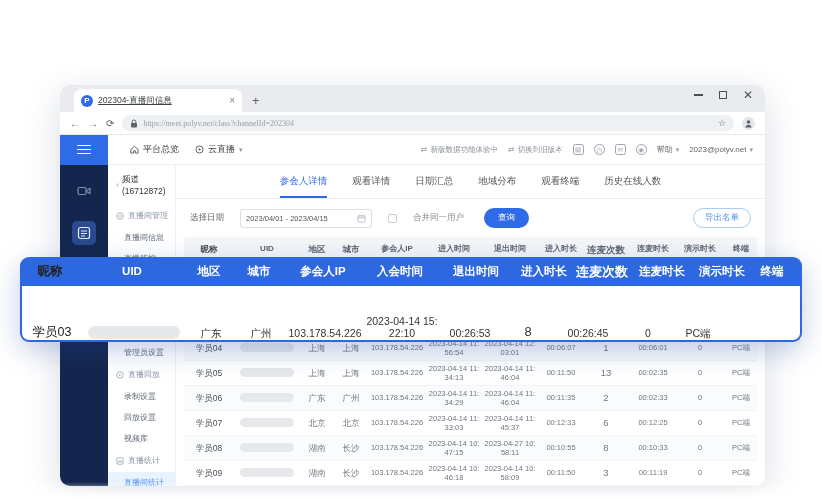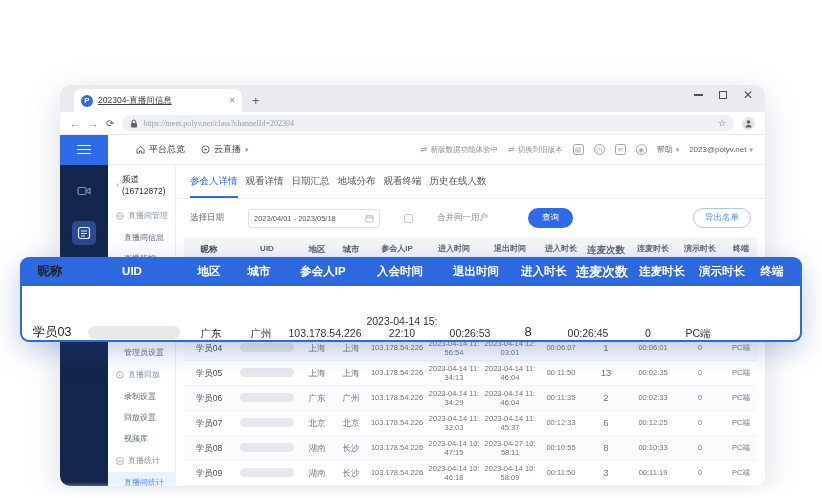--- a/index.html
+++ b/index.html
@@ -33,21 +33,21 @@
   .star { font-size:9px; color:#5f6368; }
   .avatar { width:13px; height:13px; border-radius:50%; background:#e2e5e9; display:flex;
             align-items:center; justify-content:center; }
 
   
   .app { height:calc(100% - 50px); display:flex; flex-direction:column; }
   .topbar { height:30px; background:#fff; border-bottom:1px solid #eef0f2; display:flex; align-items:center; }
   .hamburger { width:48px; height:30px; background:#2f6be6; display:flex; flex-direction:column;
                justify-content:center; align-items:center; gap:2.5px; flex:0 0 auto; }
   .hamburger span { width:14px; height:1.6px; background:#fff; border-radius:1px; }
-  .topnav-left { display:flex; align-items:flex-end; gap:16px; padding-left:28px; }
+  .topnav-left { display:flex; align-items:flex-end; gap:16px; padding-left:22px; }
   .topitem { display:flex; align-items:center; gap:4px; font-size:9px; color:#444; }
   .caret { font-size:7px; color:#999; }
   .topnav-right { margin-left:auto; display:flex; align-items:center; gap:10px; padding-right:12px; }
   .minibadge { display:flex; align-items:center; gap:3px; font-size:7.5px; color:#8a9099; }
   .swapglyph { font-size:8px; color:#9aa3ad; }
   .sqicon { width:11px; height:11px; border:1px solid #9aa3ad; border-radius:2.5px; display:flex;
             align-items:center; justify-content:center; font-size:6.5px; color:#9aa3ad; }
   .cicon  { width:11px; height:11px; border:1px solid #9aa3ad; border-radius:50%; display:flex;
             align-items:center; justify-content:center; font-size:6.5px; color:#9aa3ad; }
   .acct { font-size:8px; color:#666; }
@@ -66,33 +66,33 @@
   .side-back { display:flex; align-items:center; gap:3px; padding:9px 6px 8px 8px; font-size:8.5px; color:#333; }
   .side-back .lt { color:#98a3b3; font-size:9px; }
   .sgroup { display:flex; align-items:center; gap:4px; padding:6px 0 6px 8px; color:#8a94a6; }
   .sitem { padding:5px 0 5px 16px; color:#5f6a7a; position:relative; white-space:nowrap; }
   .sitem.active { background:#e9f2ff; color:#4a8cf5; }
   .newbadge { display:inline-block; background:#ff7d41; color:#fff; font-size:5.5px; padding:1px 3px;
               border-radius:4px 4px 4px 0; transform:translateY(-4px); margin-left:1px; }
   .side-spacer { height:52px; }
 
   .main { flex:1; min-width:0; display:flex; flex-direction:column; background:#fff; }
-  .tabsrow { display:flex; gap:8px; padding:10px 14px 0 14px; border-bottom:1px solid #ededf0; }
+  .tabsrow { display:flex; gap:25px; padding:10px 14px 0 14px; border-bottom:1px solid #ededf0;justify-content:center; }
   .ptab { font-size:9.5px; color:#555; padding-bottom:8px; white-space:nowrap; }
   .ptab.active { color:#2f6be6; border-bottom:2px solid #2f6be6; }
 
-  .filterrow { display:flex; align-items:center; gap:24px; padding:9px 14px 7px 14px; }
+  .filterrow { display:flex; align-items:center; gap:16px; padding:9px 14px 7px 14px; }
   .flabel { font-size:8.5px; color:#666; white-space:nowrap; }
   .dateinput { width:132px; height:19px; border:1px solid #dcdfe6; border-radius:3px; display:flex;
                align-items:center; padding:0 5px; gap:4px; }
   .datetext { flex:1; font-size:7.5px; color:#555; white-space:nowrap; }
   .checkbox { width:9px; height:9px; border:1px solid #c6cad1; border-radius:2px; background:#fff; }
   .cblabel { font-size:8.5px; color:#888; white-space:nowrap; }
   .searchbtn { background:#2f6be6; color:#fff; font-size:8.5px; border:none; border-radius:10px;
-               padding:4px 14px; margin-left:16px; }
+               padding:4px 14px; margin-left:4px; }
   .exportbtn { margin-left:auto; background:#fff; color:#4a90e2; font-size:8.5px;
                border:1px solid #a9cdf0; border-radius:10px; padding:3px 11px; white-space:nowrap; }
 
   
   .thead { display:flex; background:#f5f6f8; margin:2px 8px 0 8px; padding:5px 0; border-radius:2px; }
   .trows { margin:16px 8px; }
   .trow { display:flex; align-items:center; min-height:25px; border-bottom:1px solid #f2f3f5; }
   .trow.alt { background:#fafbfc; }
   .mcell { flex:0 0 auto; text-align:center; font-size:7.5px; color:#707683; line-height:1.25;
            padding:2px 1px; overflow:hidden; word-break:break-all; }
@@ -291,21 +291,21 @@
               <div class="ptab">观看详情</div>
               <div class="ptab">日期汇总</div>
               <div class="ptab">地域分布</div>
               <div class="ptab">观看终端</div>
               <div class="ptab">历史在线人数</div>
             </div>
 
           <div class="filterrow">
             <span class="flabel">选择日期</span>
             <div class="dateinput">
-              <span class="datetext">2023/04/01 - 2023/05/18</span>
+              <span class="datetext">2023/04/01 - 2023/04/15</span>
               <svg width="9" height="9" viewBox="0 0 10 10" fill="none" stroke="#b4b9c2" stroke-width="1">
                   <rect x="1" y="2" width="8" height="7" rx="1"></rect>
                   <path d="M1 4.2h8M3.2 1v2M6.8 1v2"></path>
                 </svg>
             </div>
             <div class="checkbox"></div>
             <span class="cblabel">合并同一用户</span>
             <button class="searchbtn">查询</button>
             <button class="exportbtn">导出名单</button>
           </div>

